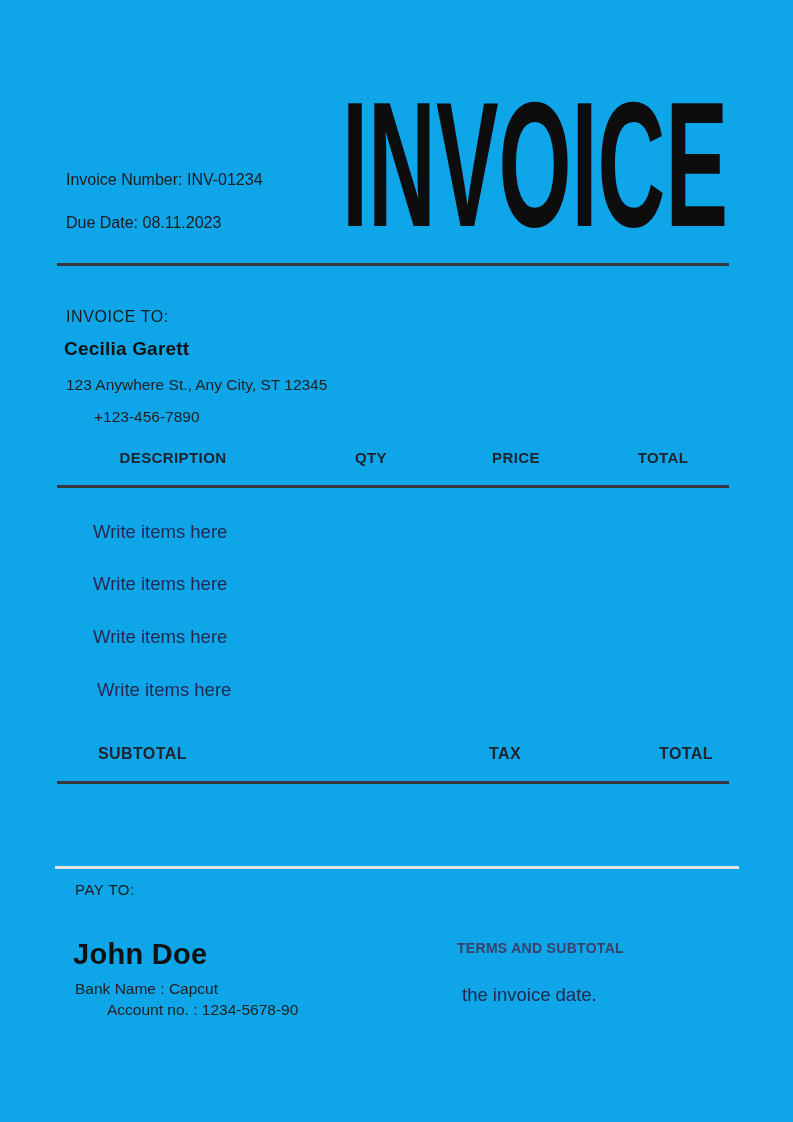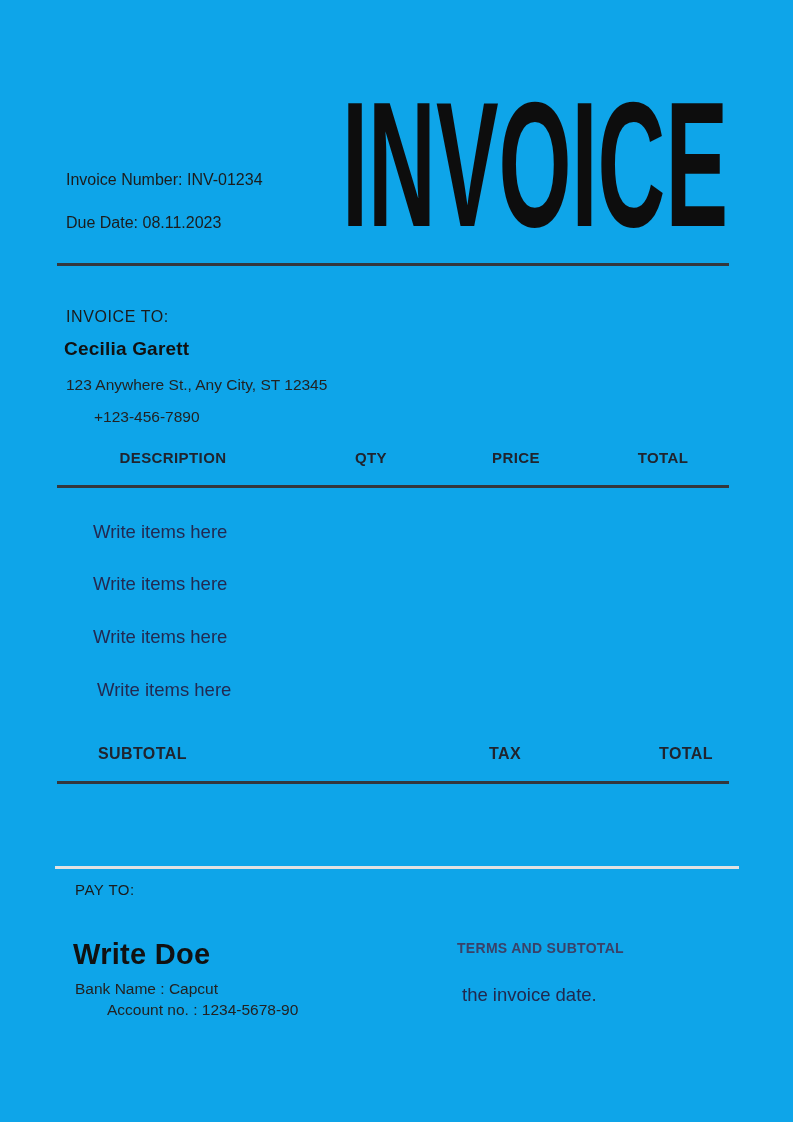--- a/index.html
+++ b/index.html
@@ -115,20 +115,20 @@
 
   <div class="abs sum sum-subtotal">SUBTOTAL</div>
   <div class="abs sum sum-tax">TAX</div>
   <div class="abs sum sum-total">TOTAL</div>
 
   <div class="abs rule-dark" style="left:57px; top:781px; width:672px; height:3px"></div>
 
   <div class="abs rule-light" style="left:55px; top:866px; width:684px"></div>
 
   <div class="abs payto-label">PAY TO:</div>
-  <div class="abs payto-name">Write Doe</div>
+  <div class="abs payto-name">John Doe</div>
   <div class="abs payto-bank">Bank Name : Capcut</div>
   <div class="abs payto-acct">Account no. : 1234-5678-90</div>
 
   <div class="abs terms-heading">TERMS AND SUBTOTAL</div>
   <div class="abs terms-line2">the invoice date.</div>
 
 </div>
 
 </body></html>

